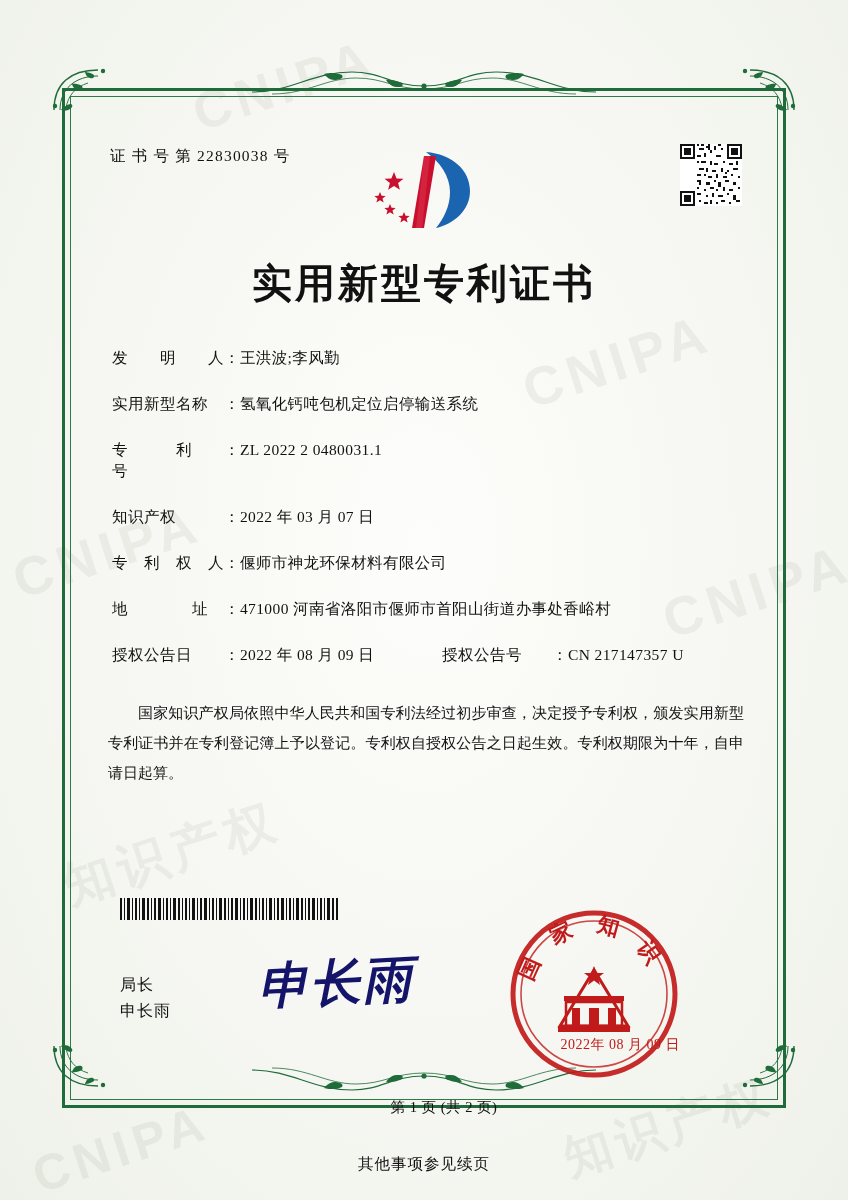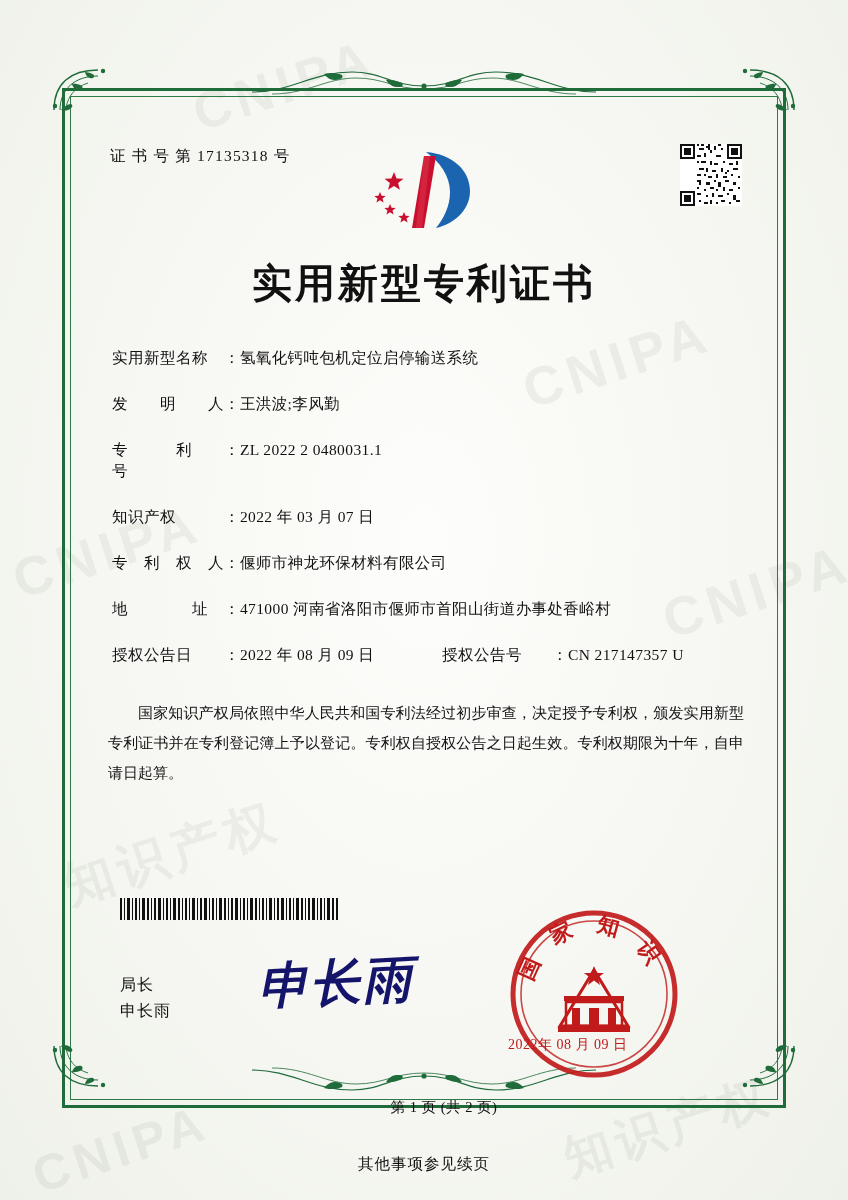--- a/index.html
+++ b/index.html
@@ -180,21 +180,21 @@
   .seal {
     position: absolute;
     left: 508px; top: 908px;
     width: 172px; height: 172px;
   }
   .seal svg { display:block; width:100%; height:100%; }
   .seal-date {
     position: absolute;
     left: 508px; top: 1036px;
     width: 172px;
-    text-align: left;
+    text-align: right;
     font-size: 14px;
     color: #c01a1a;
     letter-spacing: 0.5px;
   }
 
   
   .page-no {
     position: absolute;
     left: 0; right: 0; top: 1098px;
     text-align: center;
@@ -296,21 +296,21 @@
       <path d="M0 26 C40 26 60 6 100 6 C130 6 140 20 172 20 C204 20 214 6 244 6 C284 6 304 26 344 26"></path>
       <path d="M20 28 C56 28 74 12 104 12 C132 12 142 23 172 23 C202 23 212 12 240 12 C270 12 288 28 324 28" stroke-width="0.8"></path>
       <circle cx="172" cy="20" r="2.6" fill="currentColor" stroke="none"></circle>
       <path d="M150 17 c-8 -4 -16 -3 -16 -3 s4 7 11 7 6 -2 5 -4z" fill="currentColor" stroke="none"></path>
       <path d="M194 17 c8 -4 16 -3 16 -3 s-4 7 -11 7 -6 -2 -5 -4z" fill="currentColor" stroke="none"></path>
       <path d="M90 9 c-9 -4 -18 -1 -18 -1 s5 7 12 6 7 -3 6 -5z" fill="currentColor" stroke="none"></path>
       <path d="M254 9 c9 -4 18 -1 18 -1 s-5 7 -12 6 -7 -3 -6 -5z" fill="currentColor" stroke="none"></path>
     </svg>
   </div>
 
-  <div class="cert-no">证 书 号 第 17135318 号</div>
+  <div class="cert-no">证 书 号 第 22830038 号</div>
 
   <div class="qr">
     <svg viewBox="0 0 29 29" shape-rendering="crispEdges">
       <rect width="29" height="29" fill="#ffffff"></rect>
       <g fill="#111">
         <rect x="0" y="0" width="7" height="1"></rect>
           <rect x="0" y="6" width="7" height="1"></rect>
         <rect x="0" y="0" width="1" height="7"></rect>
           <rect x="6" y="0" width="1" height="7"></rect>
         <rect x="2" y="2" width="3" height="3"></rect>
@@ -399,26 +399,26 @@
         <polygon points="24,56 25.6,59.8 29.7,60 26.5,62.5 27.6,66.5 24,64.2 20.4,66.5 21.5,62.5 18.3,60 22.4,59.8"></polygon>
         <polygon points="38,64 39.6,67.8 43.7,68 40.5,70.5 41.6,74.5 38,72.2 34.4,74.5 35.5,70.5 32.3,68 36.4,67.8"></polygon>
       </g>
     </svg>
   </div>
 
   <div class="doc-title">实用新型专利证书</div>
 
   <div class="fields">
     <div class="frow">
+      <div class="flabel">发　　明　　人</div>
+      <div class="fvalue">：王洪波;李风勤</div>
+    </div>
+    <div class="frow">
       <div class="flabel">实用新型名称</div>
       <div class="fvalue">：氢氧化钙吨包机定位启停输送系统</div>
-    </div>
-    <div class="frow">
-      <div class="flabel">发　　明　　人</div>
-      <div class="fvalue">：王洪波;李风勤</div>
     </div>
     <div class="frow">
       <div class="flabel">专　　　利　　　号</div>
       <div class="fvalue mono">：ZL 2022 2 0480031.1</div>
     </div>
     <div class="frow">
       <div class="flabel">知识产权</div>
       <div class="fvalue">：2022 年 03 月 07 日</div>
     </div>
     <div class="frow">

